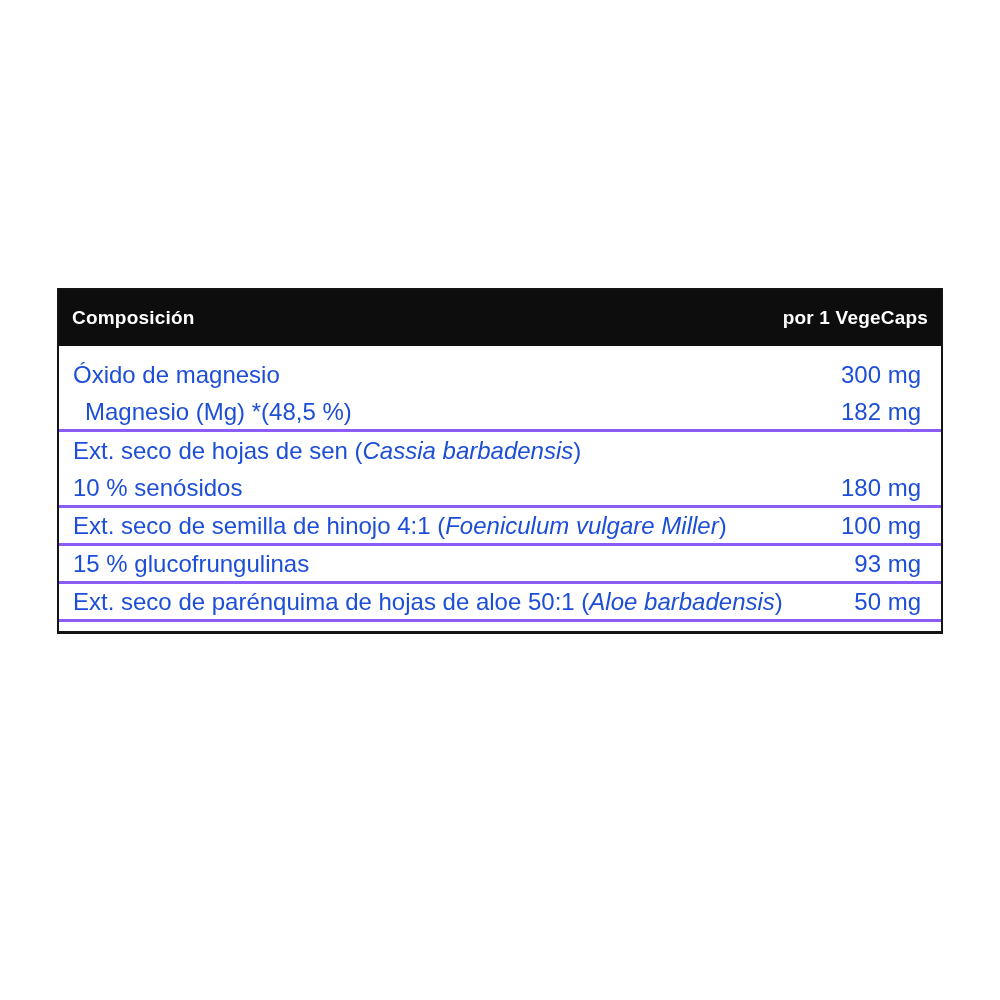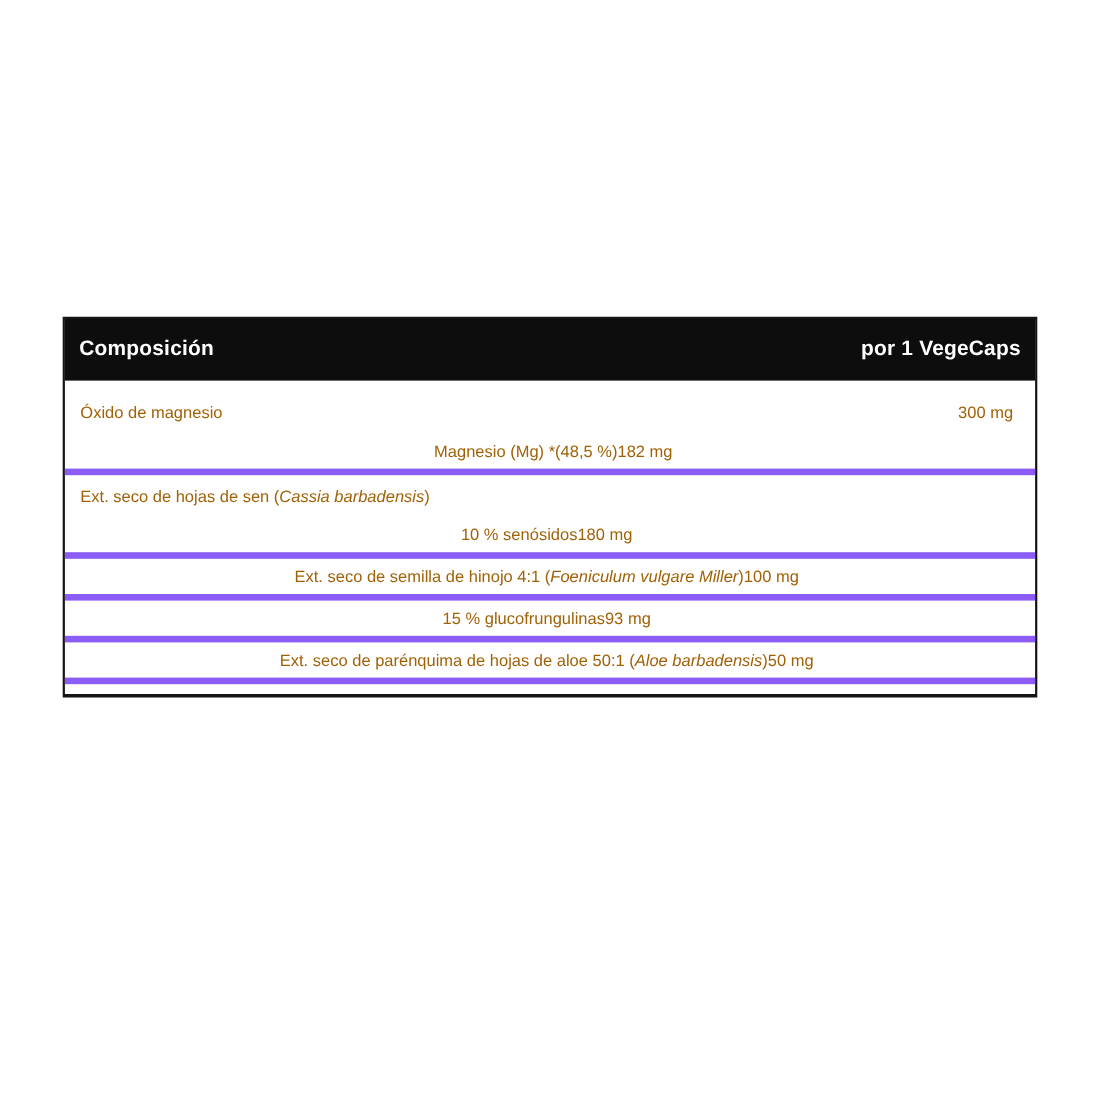--- a/index.html
+++ b/index.html
@@ -37,26 +37,25 @@
   .comp-body {
     padding: 10px 0 9px 0;
   }
   .row {
     display: flex;
     align-items: center;
     justify-content: space-between;
     height: 38px;
     padding: 0 14px;
     box-sizing: border-box;
-    font-size: 15px;
-    color: #a16207;
+    font-size: 24px;
+    color: #1d4ed8;
   }
   .row.divider {
-    border-bottom: 6px solid #8b5cf6;
-    justify-content: center;
+    border-bottom: 3px solid #8b5cf6;
   }
   .row.indent .name {
     padding-left: 12px;
   }
   .name {
     white-space: nowrap;
   }
   .name .lat {
     font-style: italic;
   }

